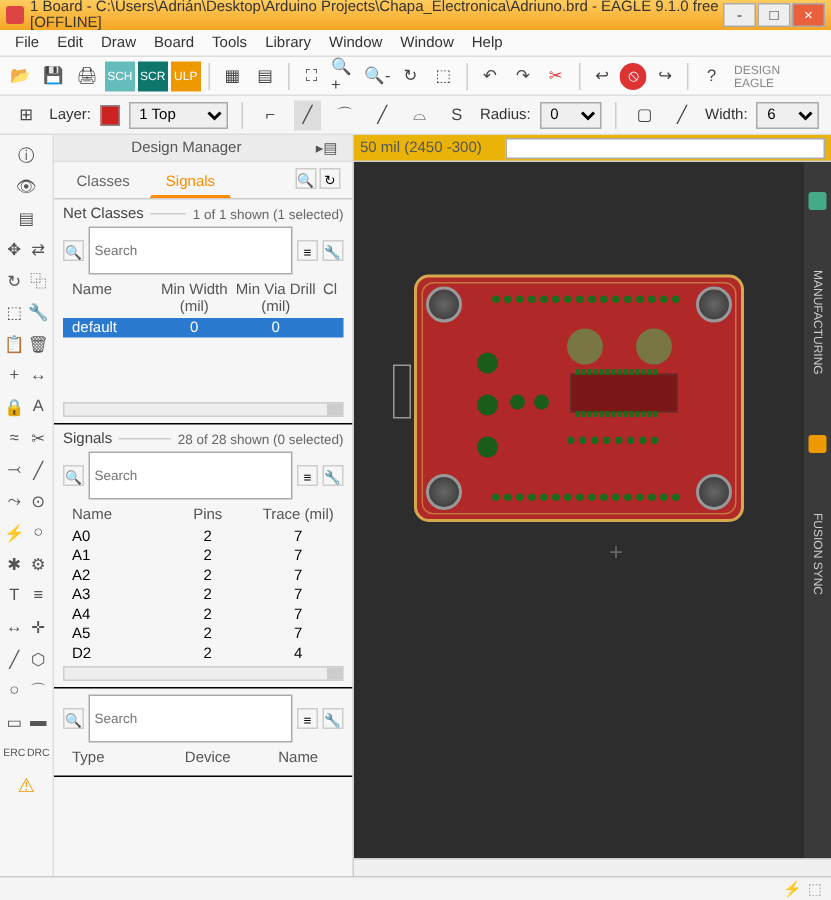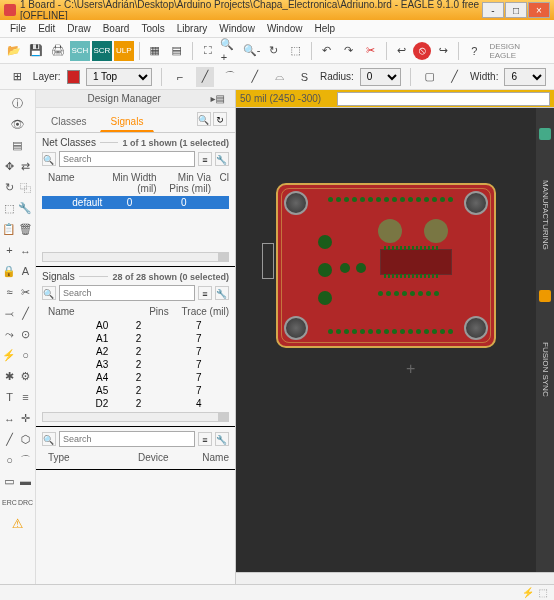--- a/index.html
+++ b/index.html
@@ -29,30 +29,30 @@
 .panel-row-top { background: #ececec; height: 18px; display: flex; align-items: center; padding: 0 6px; font-size: 10px; color: #555; border-bottom: 1px solid #ddd; }
 .panel-row-top .cmdlbl { flex: 1; text-align: center; }
 .tabs { display: flex; border-bottom: 1px solid #ccc; padding: 4px 4px 0; gap: 2px; }
 .tab { padding: 3px 10px; font-size: 10px; color: #666; border: 1px solid transparent; border-bottom: none; cursor: pointer; }
 .tab.active { color: #ff8c00; border-bottom: 2px solid #ff8c00; }
 .tabicons { margin-left: auto; display: flex; gap: 2px; padding-right: 4px; }
 .tabicons .ti { width: 14px; height: 14px; border: 1px solid #ccc; font-size: 9px; text-align: center; line-height: 14px; }
 .section { padding: 4px 6px; border-bottom: 1px solid #000000; }
 .sechdr { display: flex; align-items: center; font-size: 10px; color: #444; margin-bottom: 3px; }
 .sechdr .line { flex: 1; height: 1px; background: #ccc; margin: 0 4px; }
-.sechdr .cnt { font-size: 9px; color: #666; font-weight: bold; }
+.sechdr .cnt { font-size: 9px; color: #666; }
 .srow { display: flex; align-items: center; gap: 3px; margin-bottom: 3px; }
-.srow input { flex: 1; height: 16px; border: 1px solid #aaa; font-size: 9px; padding: 0 3px; }
+.srow input { flex: 1; height: 32px; border: 1px solid #aaa; font-size: 9px; padding: 0 3px; }
 .srow .sicon { width: 14px; height: 14px; border: 1px solid #ccc; text-align: center; font-size: 9px; line-height: 14px; }
 .thdr { display: flex; font-size: 9px; color: #555; padding: 2px 0; }
-.thdr span { flex: 1; text-align: right; }
+.thdr span { flex: 1; text-align: center; }
 .thdr span:first-child { text-align: left; padding-left: 6px; }
 .trow { display: flex; font-size: 9px; padding: 1px 0; }
 .trow span { flex: 1; text-align: center; }
-.trow span:first-child { text-align: right; padding-left: 6px; }
+.trow span:first-child { text-align: left; padding-left: 6px; }
 .trow.sel { background: #2a7ad2; color: #fff; }
 .scroll { overflow-y: auto; max-height: 90px; }
 .scrollh { height: 10px; background: #eee; border: 1px solid #ccc; margin-top: 3px; position: relative; }
 .scrollh::after { content: ''; position: absolute; right: 0; width: 10px; height: 100%; background: #ccc; }
 .canvas { flex: 1; background: #2d2d2d; position: relative; display: flex; flex-direction: column; }
 .cmdrow2 { background: #eab308; height: 18px; display: flex; align-items: center; padding: 0 4px; gap: 16px; border-bottom: 1px solid #ccc; font-size: 9px; color: #555; }
 .cmdrow2 input { flex: 1; border: 1px solid #aaa; height: 14px; background: #fff; }
 .board-area { flex: 1; position: relative; }
 .pcb { position: absolute; left: 40px; top: 75px; width: 220px; height: 165px; background: #b02828; border: 2px solid #d4a84c; border-radius: 10px 10px 10px 10px; }
 .pcb::before { content: ''; position: absolute; inset: 3px; border: 1px solid rgba(212,168,76,0.6); border-radius: 8px; }
@@ -251,21 +251,21 @@
       </div>
       <div class="srow">
         <span class="sicon">🔍</span>
         <input placeholder="Search" style="">
         <span class="sicon">≡</span>
         <span class="sicon">🔧</span>
       </div>
       <div class="thdr">
         <span>Name</span>
         <span>Min Width (mil)</span>
-        <span>Min Via Pins (mil)</span>
+        <span>Min Via Drill (mil)</span>
         <span style="flex:0 0 18px;">Cl</span>
       </div>
       <div class="trow sel">
         <span>default</span>
         <span>0</span>
         <span>0</span>
         <span style="flex:0 0 18px;"></span>
       </div>
       <div style="height:40px;"></div>
       <div class="scrollh"></div>

